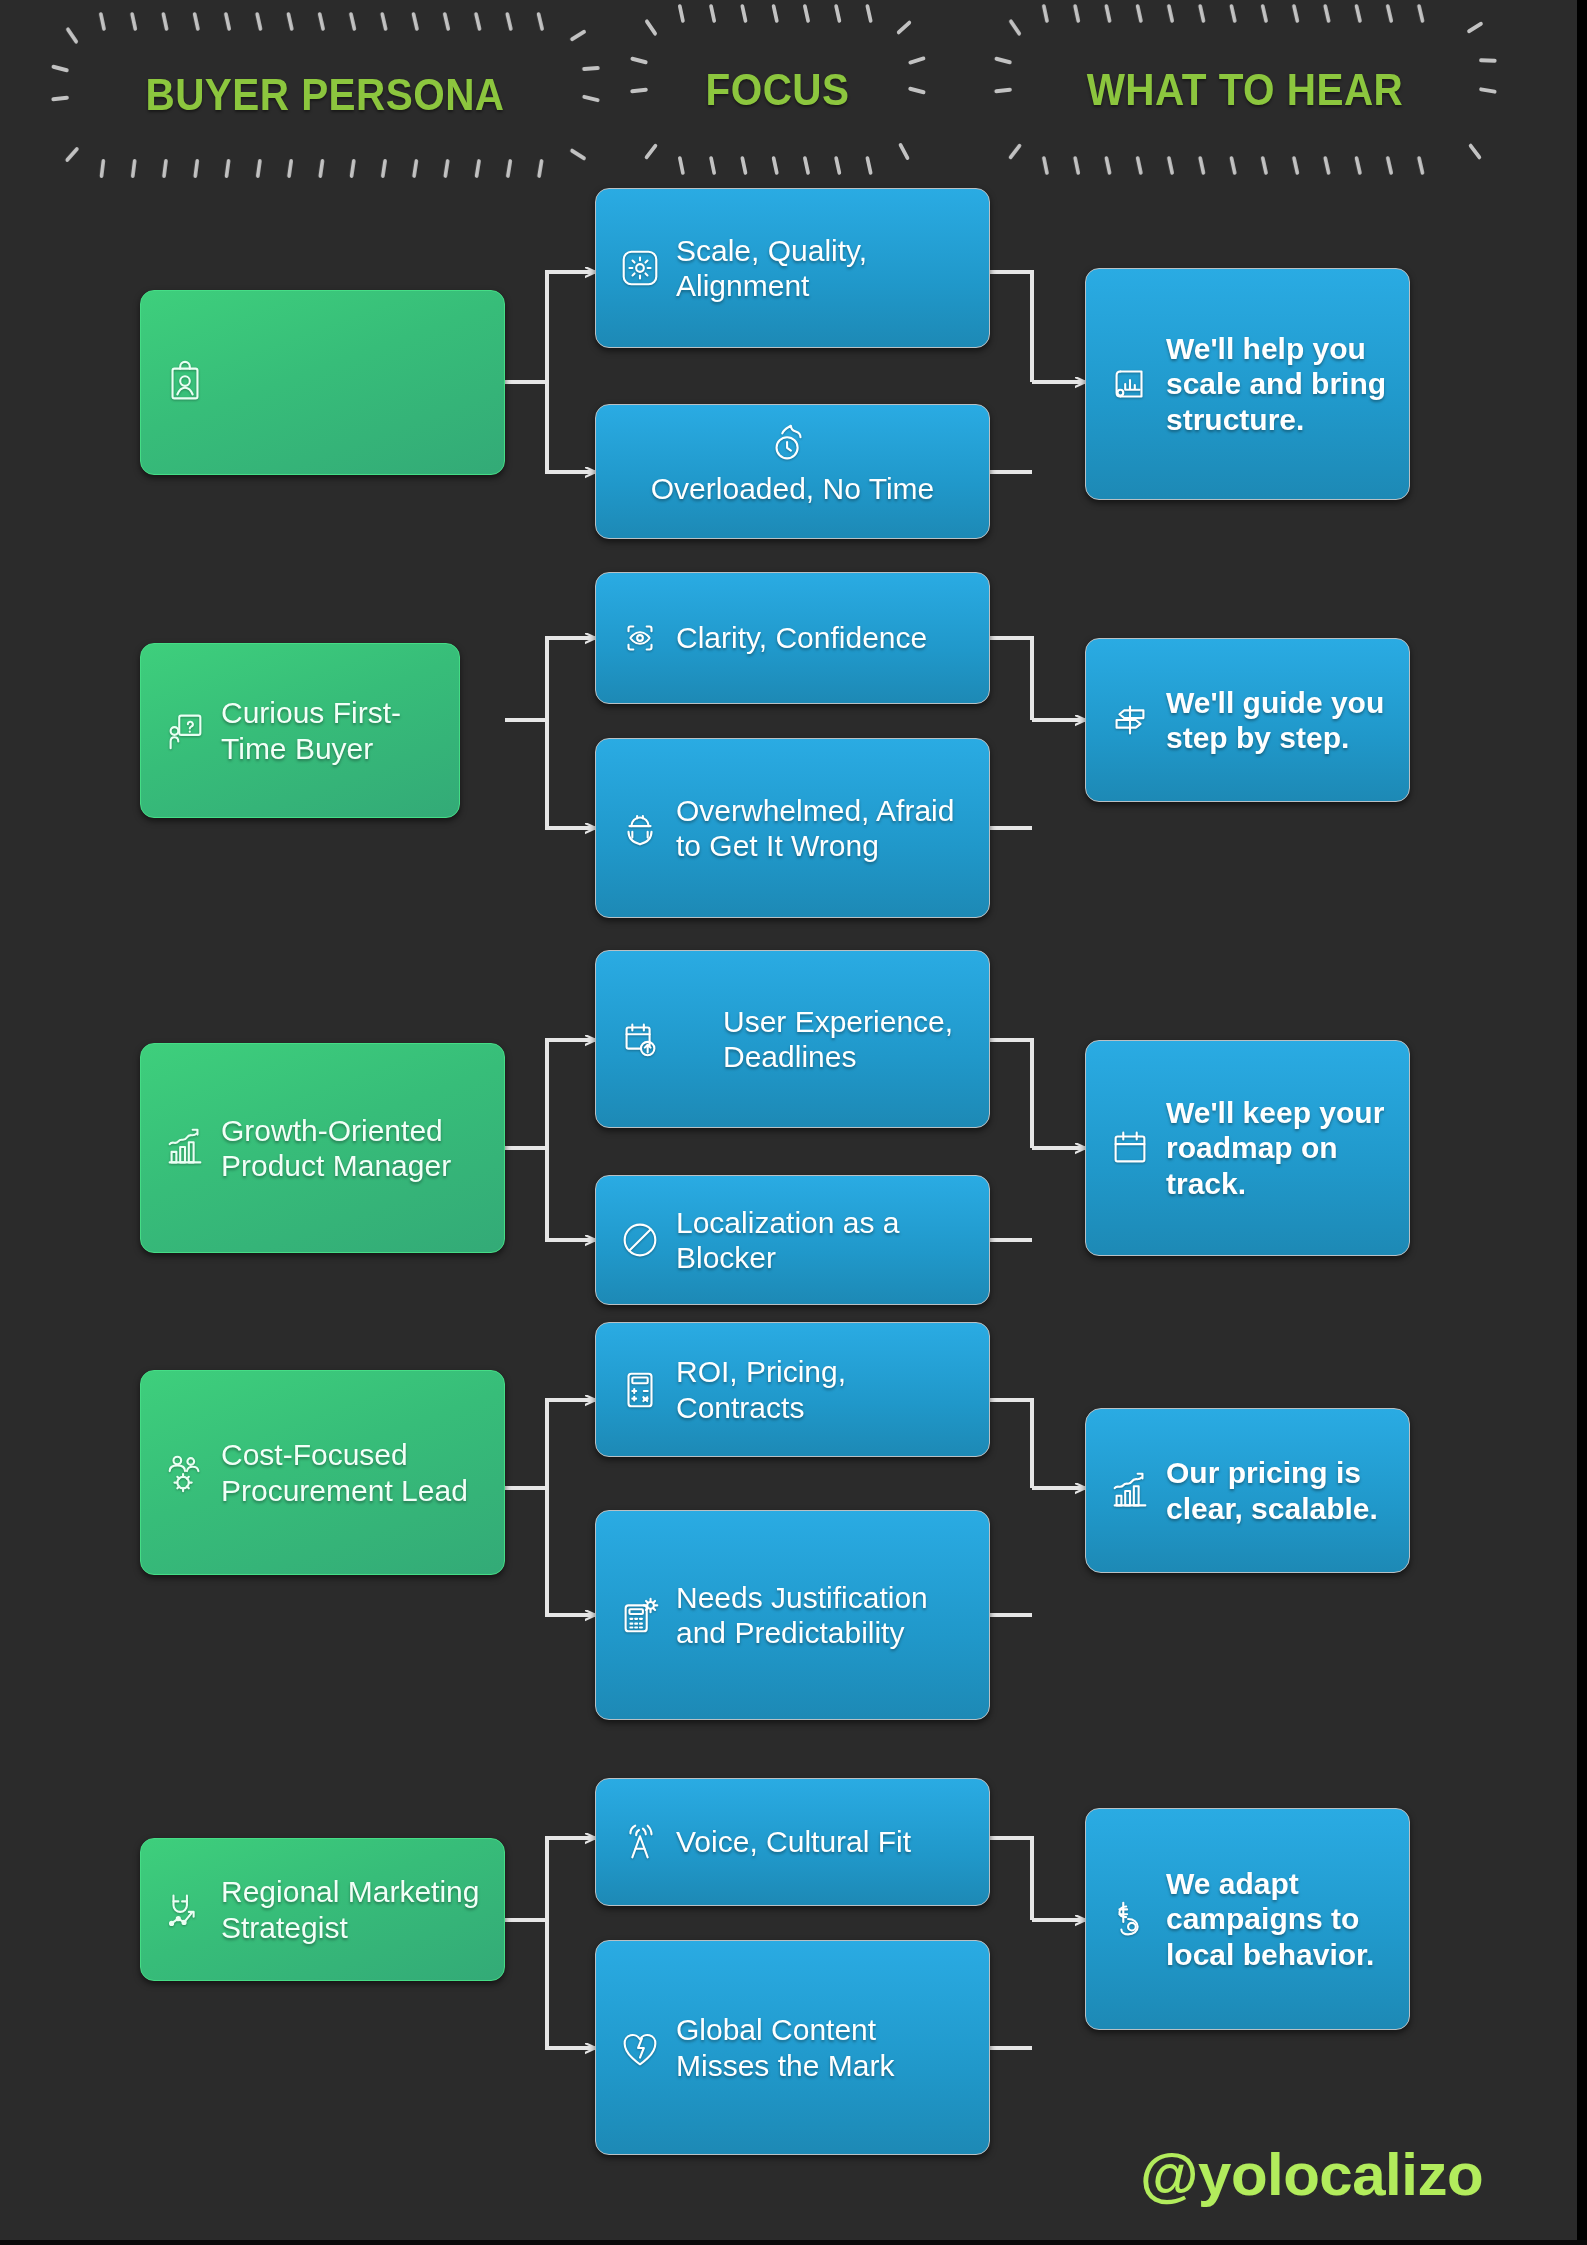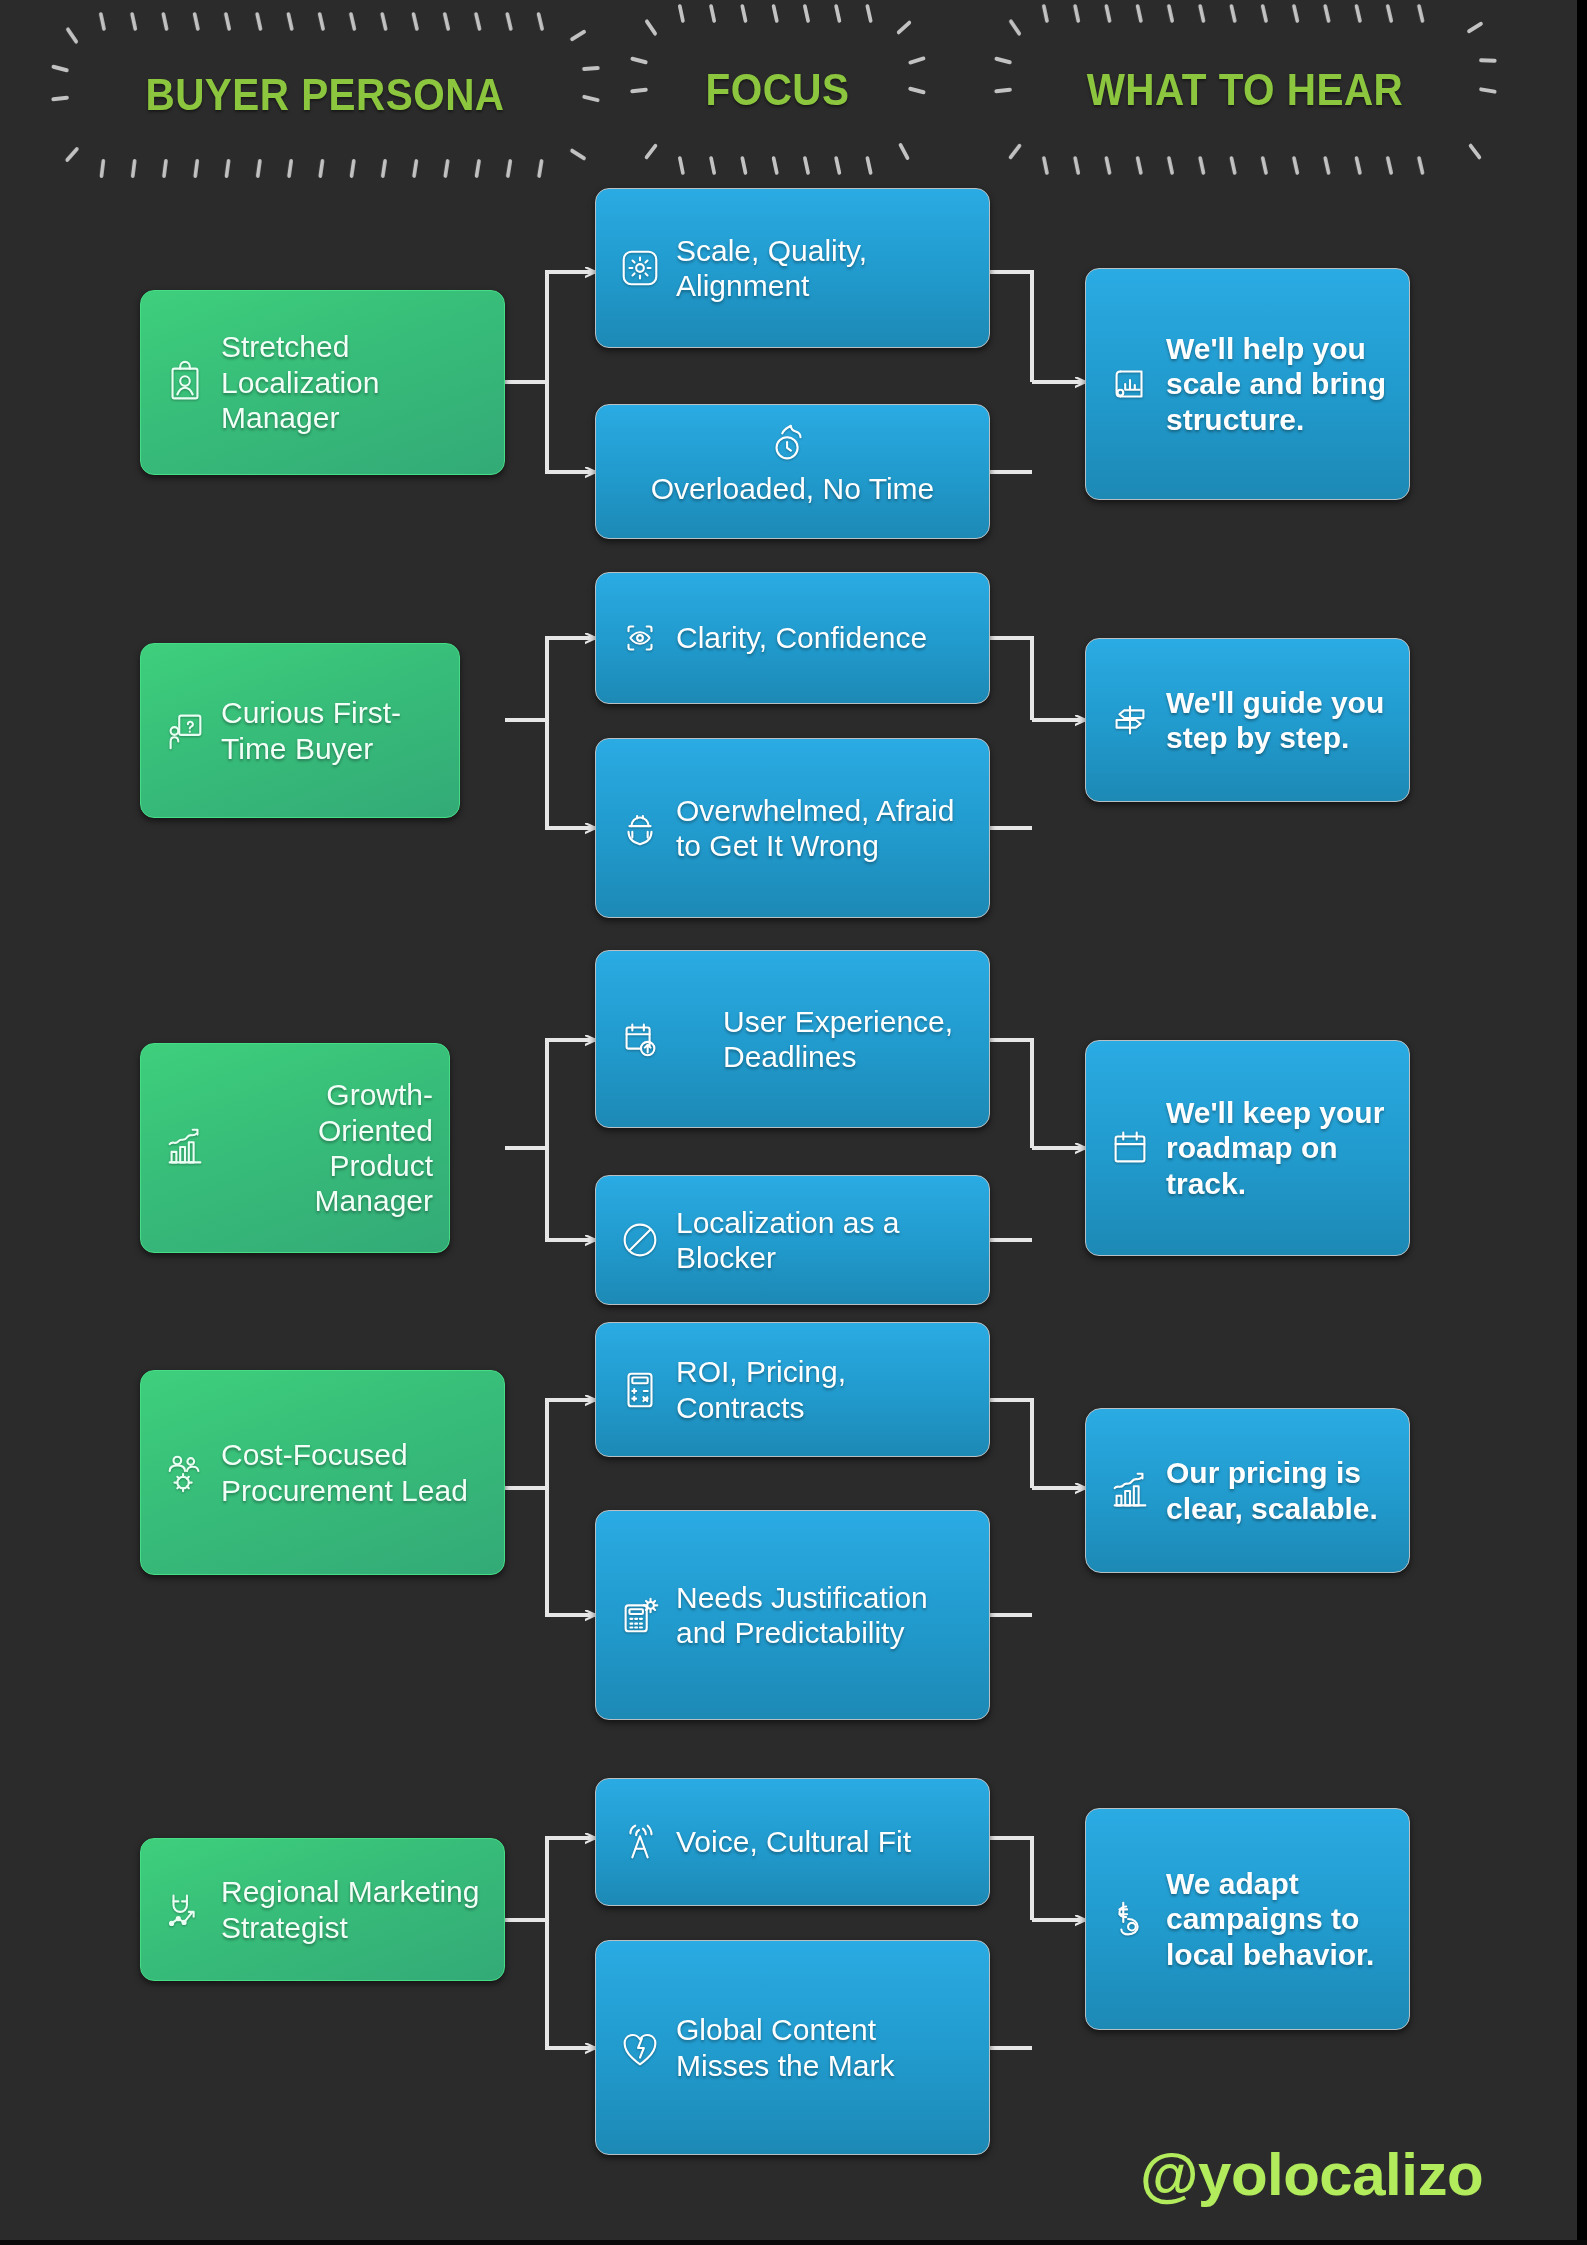--- a/index.html
+++ b/index.html
@@ -298,21 +298,20 @@
 
   <div class="node green" style="left:140px; top:290px; width:365px; height:185px;">
     <span class="ico">
       <svg viewBox="0 0 48 48" fill="none" stroke="#eafff3" stroke-width="2.2" stroke-linecap="round" stroke-linejoin="round">
         <path d="M13 9h22a2 2 0 0 1 2 2v27a2 2 0 0 1-2 2H13a2 2 0 0 1-2-2V11a2 2 0 0 1 2-2z"></path>
         <path d="M19 9V7a5 5 0 0 1 10 0v2"></path>
         <circle cx="24" cy="22" r="5"></circle>
         <path d="M16 36c2-5 5-7 8-7s6 2 8 7"></path>
       </svg>
     </span>
-    <span class="txt">Stretched Localization Manager</span>
   </div>
 
   <div class="node blue" style="left:595px; top:188px; width:395px; height:160px;">
     <span class="ico">
       <svg viewBox="0 0 48 48" fill="none" stroke="#ffffff" stroke-width="2.2" stroke-linecap="round" stroke-linejoin="round">
         <rect x="7" y="7" width="34" height="34" rx="8"></rect>
         <circle cx="24" cy="24" r="4"></circle>
         <path d="M24 13v3M24 32v3M13 24h3M32 24h3M16.2 16.2l2.1 2.1M29.7 29.7l2.1 2.1M31.8 16.2l-2.1 2.1M18.3 29.7l-2.1 2.1"></path>
       </svg>
     </span>
@@ -383,21 +382,21 @@
     <span class="ico">
       <svg viewBox="0 0 48 48" fill="none" stroke="#ffffff" stroke-width="2.2" stroke-linecap="round" stroke-linejoin="round">
         <path d="M24 10v28"></path>
         <path d="M38 14H18l-5 4 5 4h20z"></path>
         <path d="M10 24h20l5 4-5 4H10z"></path>
       </svg>
     </span>
     <span class="txt">We'll guide you step by step.</span>
   </div>
 
-  <div class="node green" style="left:140px; top:1043px; width:310px; height:210px;text-align:right;">
+  <div class="node green" style="left:140px; top:1043px; width:365px; height:210px;">
     <span class="ico">
       <svg viewBox="0 0 48 48" fill="none" stroke="#eafff3" stroke-width="2.2" stroke-linecap="round" stroke-linejoin="round">
         <path d="M8 20c3-4 6 1 9-3s6 1 9-4 6 0 10-4"></path>
         <path d="M32 5h5v5"></path>
         <path d="M8 39h32"></path>
         <rect x="10" y="28" width="5" height="11"></rect>
         <rect x="19" y="23" width="5" height="16"></rect>
         <rect x="28" y="18" width="5" height="21"></rect>
       </svg>
     </span>

